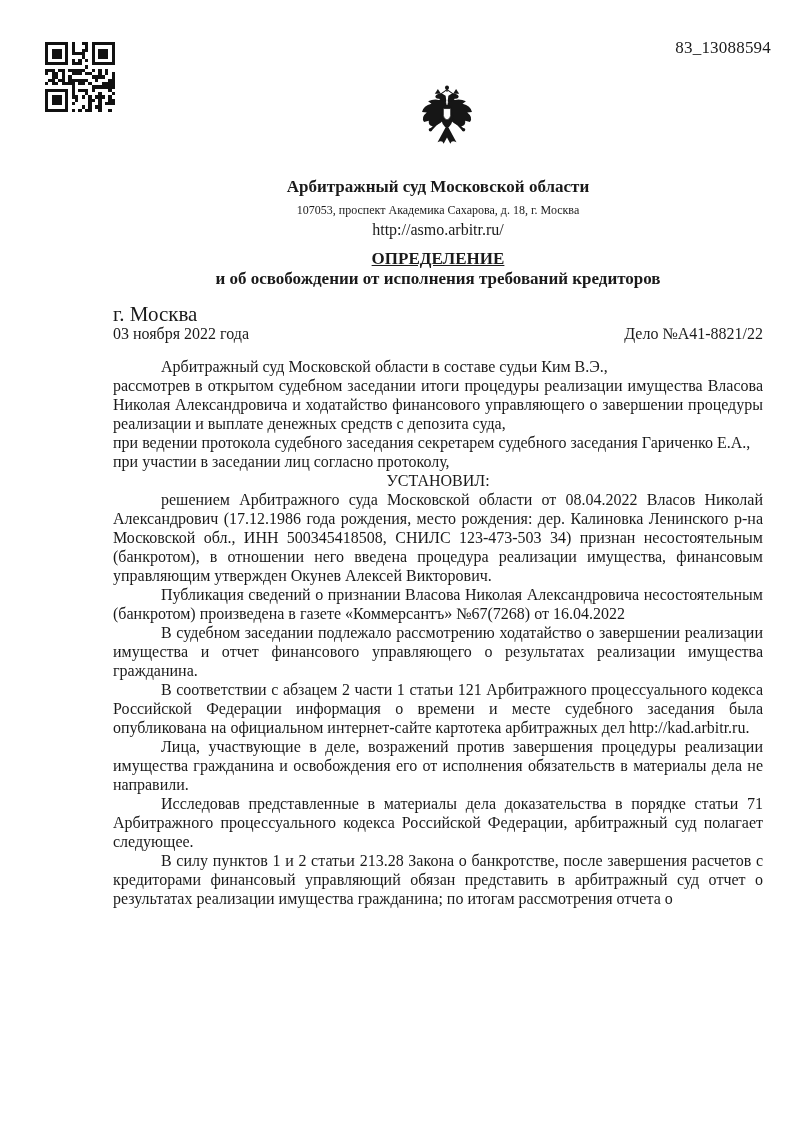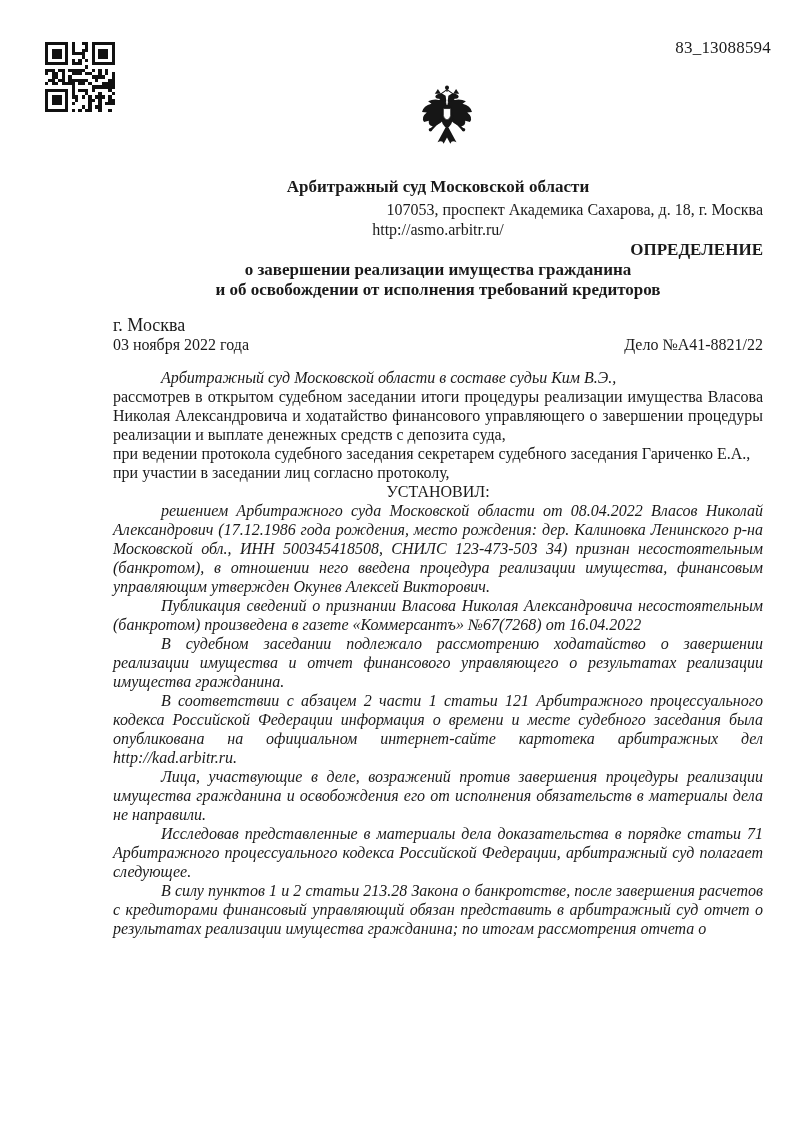--- a/index.html
+++ b/index.html
@@ -13,29 +13,29 @@
     overflow:hidden;
     padding-left:26px;
   }
   .qr{position:absolute;left:45px;top:42px;width:70px;height:70px;}
   .qr svg{width:100%;height:100%;}
   .doc-code{position:absolute;top:38px;right:55px;font-size:17px;letter-spacing:0.2px;}
   .eagle{position:absolute;left:420px;top:84px;width:54px;height:68px;}
   .eagle svg{width:100%;height:100%;}
   .content{position:absolute;left:113px;top:0;width:650px;}
   .court-name{margin-top:176px;font-size:17px;font-weight:bold;text-align:center;line-height:22px;}
-  .court-address{font-size:16px;text-align:right;line-height:20px;margin-top:2px;}
+  .court-address{font-size:12px;text-align:center;line-height:20px;margin-top:2px;}
   .court-url{font-size:16px;text-align:center;line-height:20px;}
-  .doc-title{font-size:17px;font-weight:bold;text-align:right;line-height:20px;}
+  .doc-title{margin-top:9px;font-size:17px;font-weight:bold;text-align:center;line-height:20px;text-decoration:underline;}
   .doc-subtitle{font-size:17px;font-weight:bold;text-align:center;line-height:20px;}
-  .dateline{margin-top:15px;font-size:18px;line-height:20px;}
+  .dateline{margin-top:15px;font-size:21px;line-height:20px;}
   .date-row{display:flex;justify-content:space-between;font-size:16px;line-height:20px;}
   .body{margin-top:13px;font-size:16px;line-height:19px;text-align:justify;}
   .body p{margin:0;}
-  .body p.indent{text-indent:48px;font-style:italic;}
+  .body p.indent{text-indent:48px;}
   .ustanovil{text-align:center;text-indent:0;margin:10px 0 21px 0;}
 </style>
 </head>
 <body>
 
 <div class="page">
 
   <div class="qr">
     <svg viewBox="0 0 21 21" shape-rendering="crispEdges">
         <g fill="#111">
@@ -203,21 +203,20 @@
       </g>
     </svg>
   </div>
 
   <div class="content">
     <div class="court-name">Арбитражный суд Московской области</div>
     <div class="court-address">107053, проспект Академика Сахарова, д. 18, г. Москва</div>
     <div class="court-url">http://asmo.arbitr.ru/</div>
 
     <div class="doc-title">ОПРЕДЕЛЕНИЕ</div>
-    <div class="doc-subtitle">о завершении реализации имущества гражданина</div>
     <div class="doc-subtitle">и об освобождении от исполнения требований кредиторов</div>
 
     <div class="dateline">г. Москва</div>
     <div class="date-row">
       <span>03 ноября 2022 года</span>
       <span>Дело №А41-8821/22</span>
     </div>
 
     <div class="body">
       <p class="indent">Арбитражный суд Московской области в составе судьи Ким В.Э.,</p>

